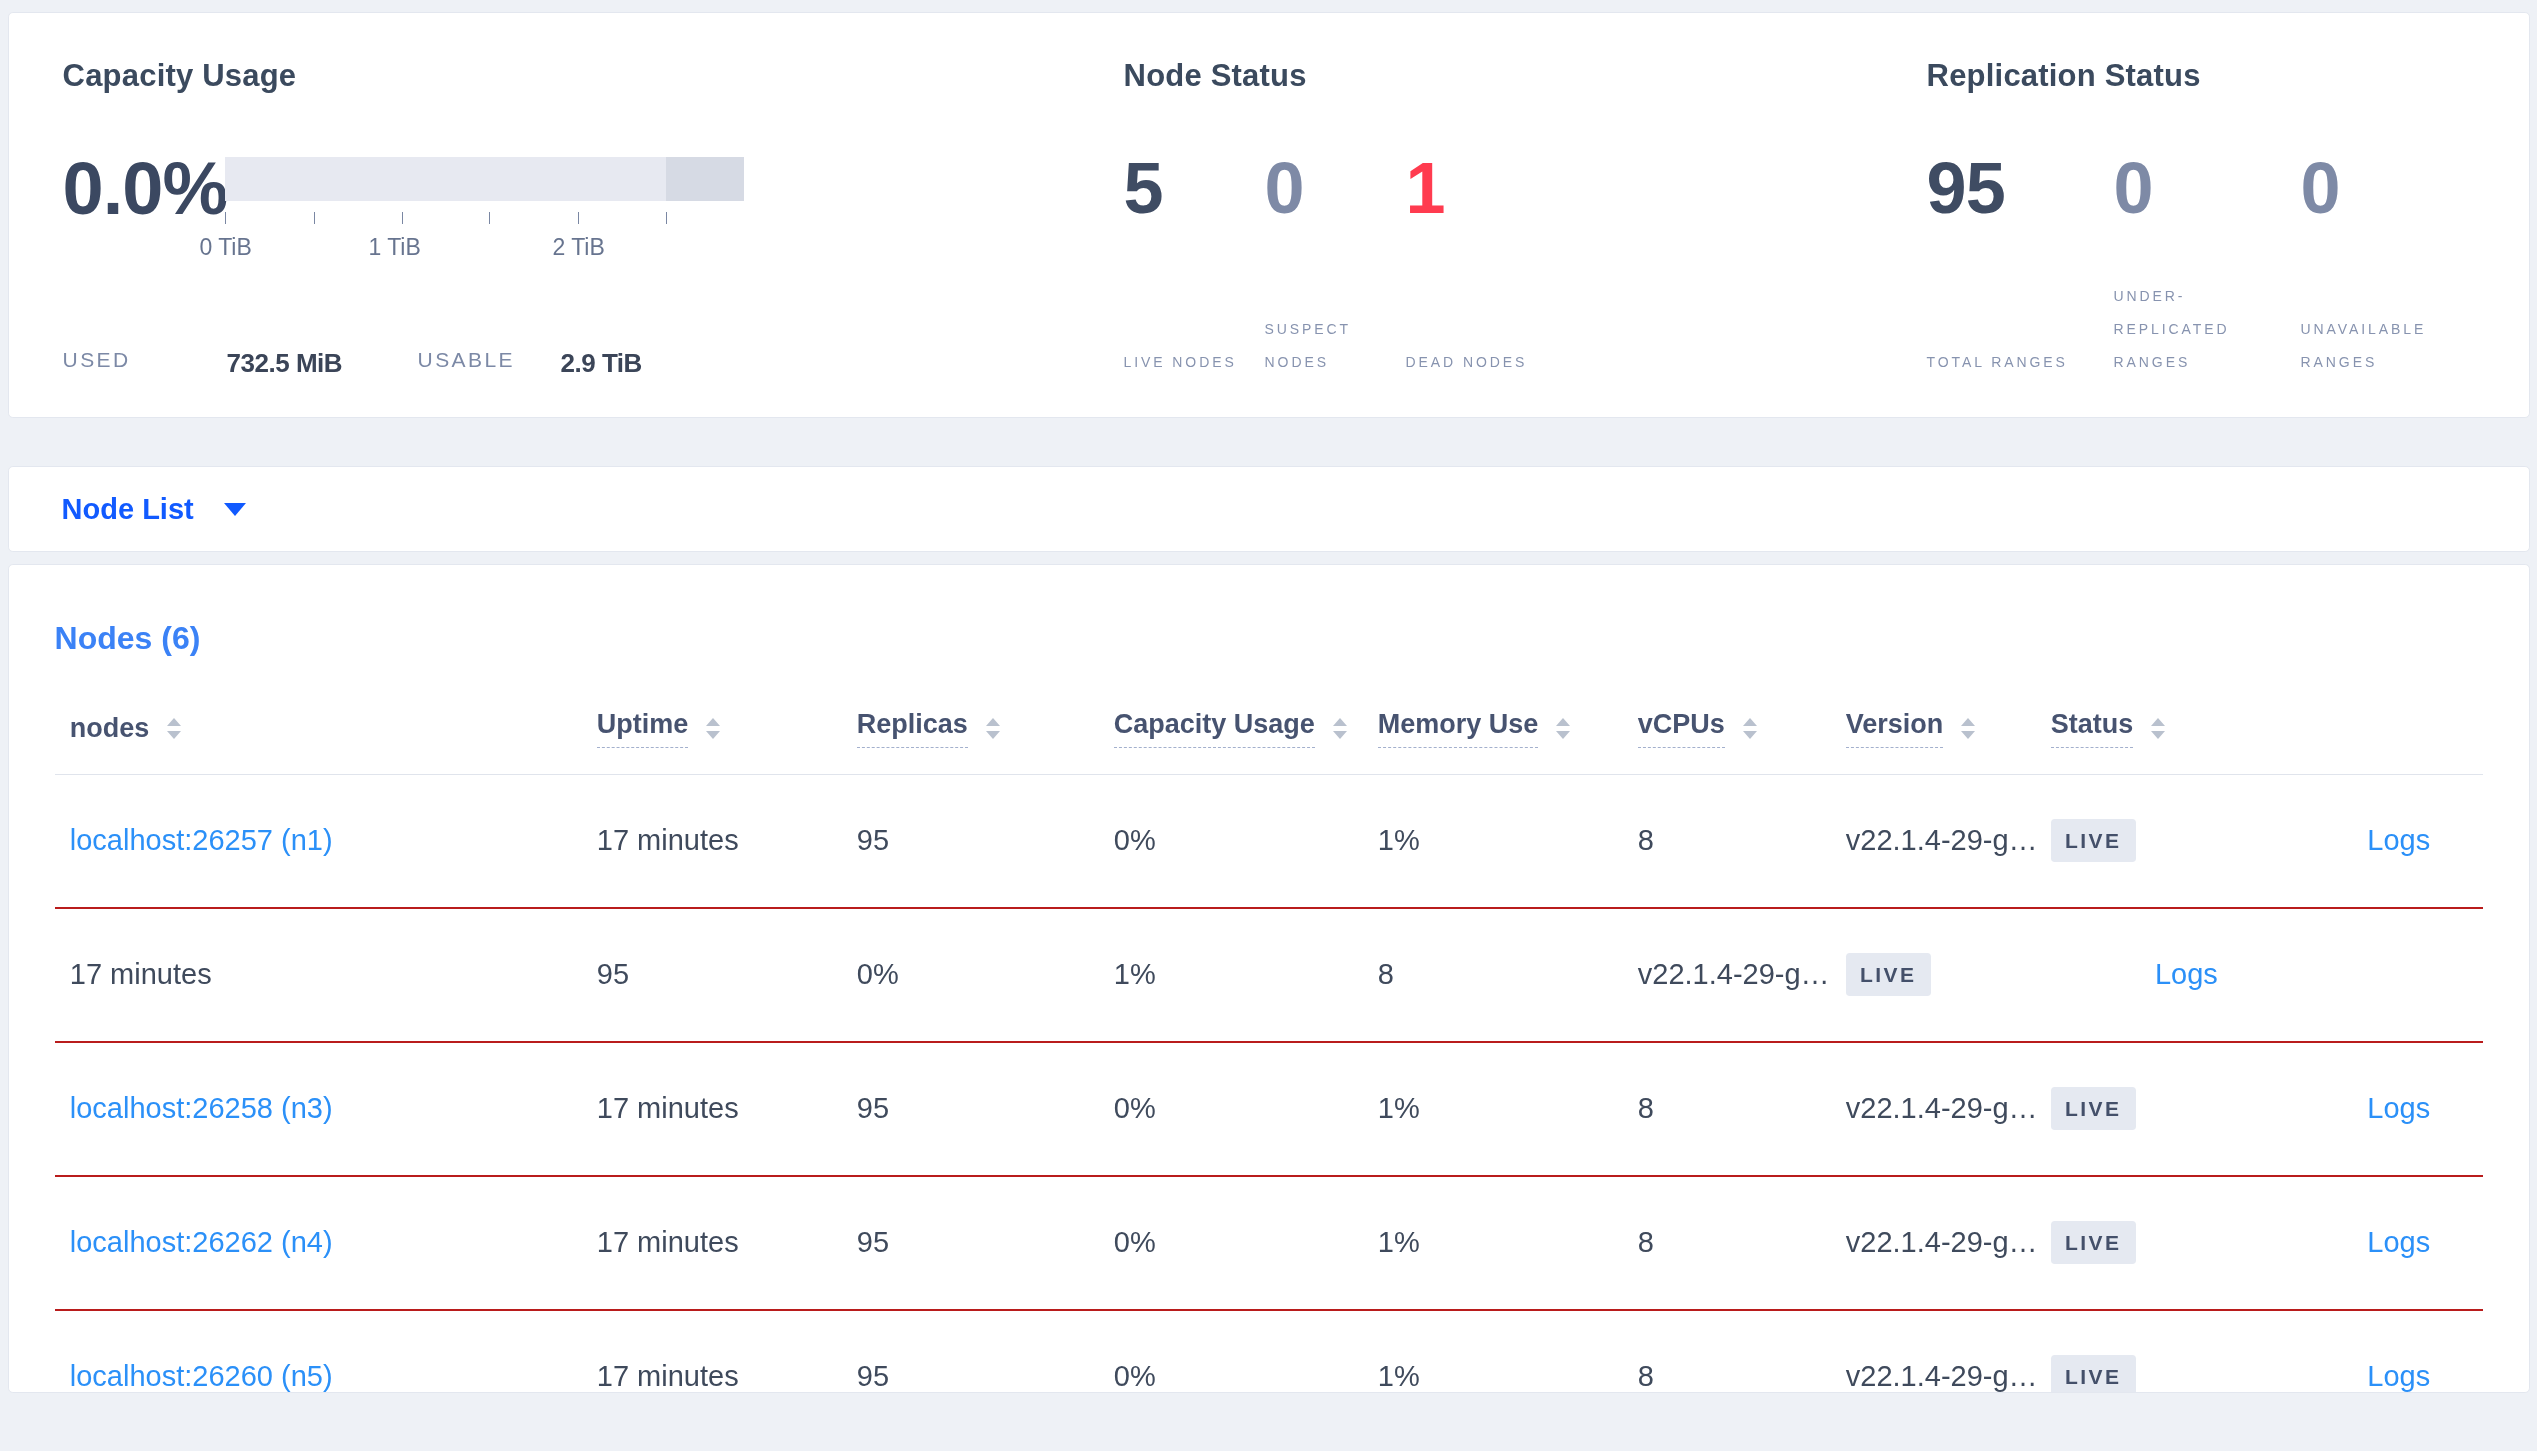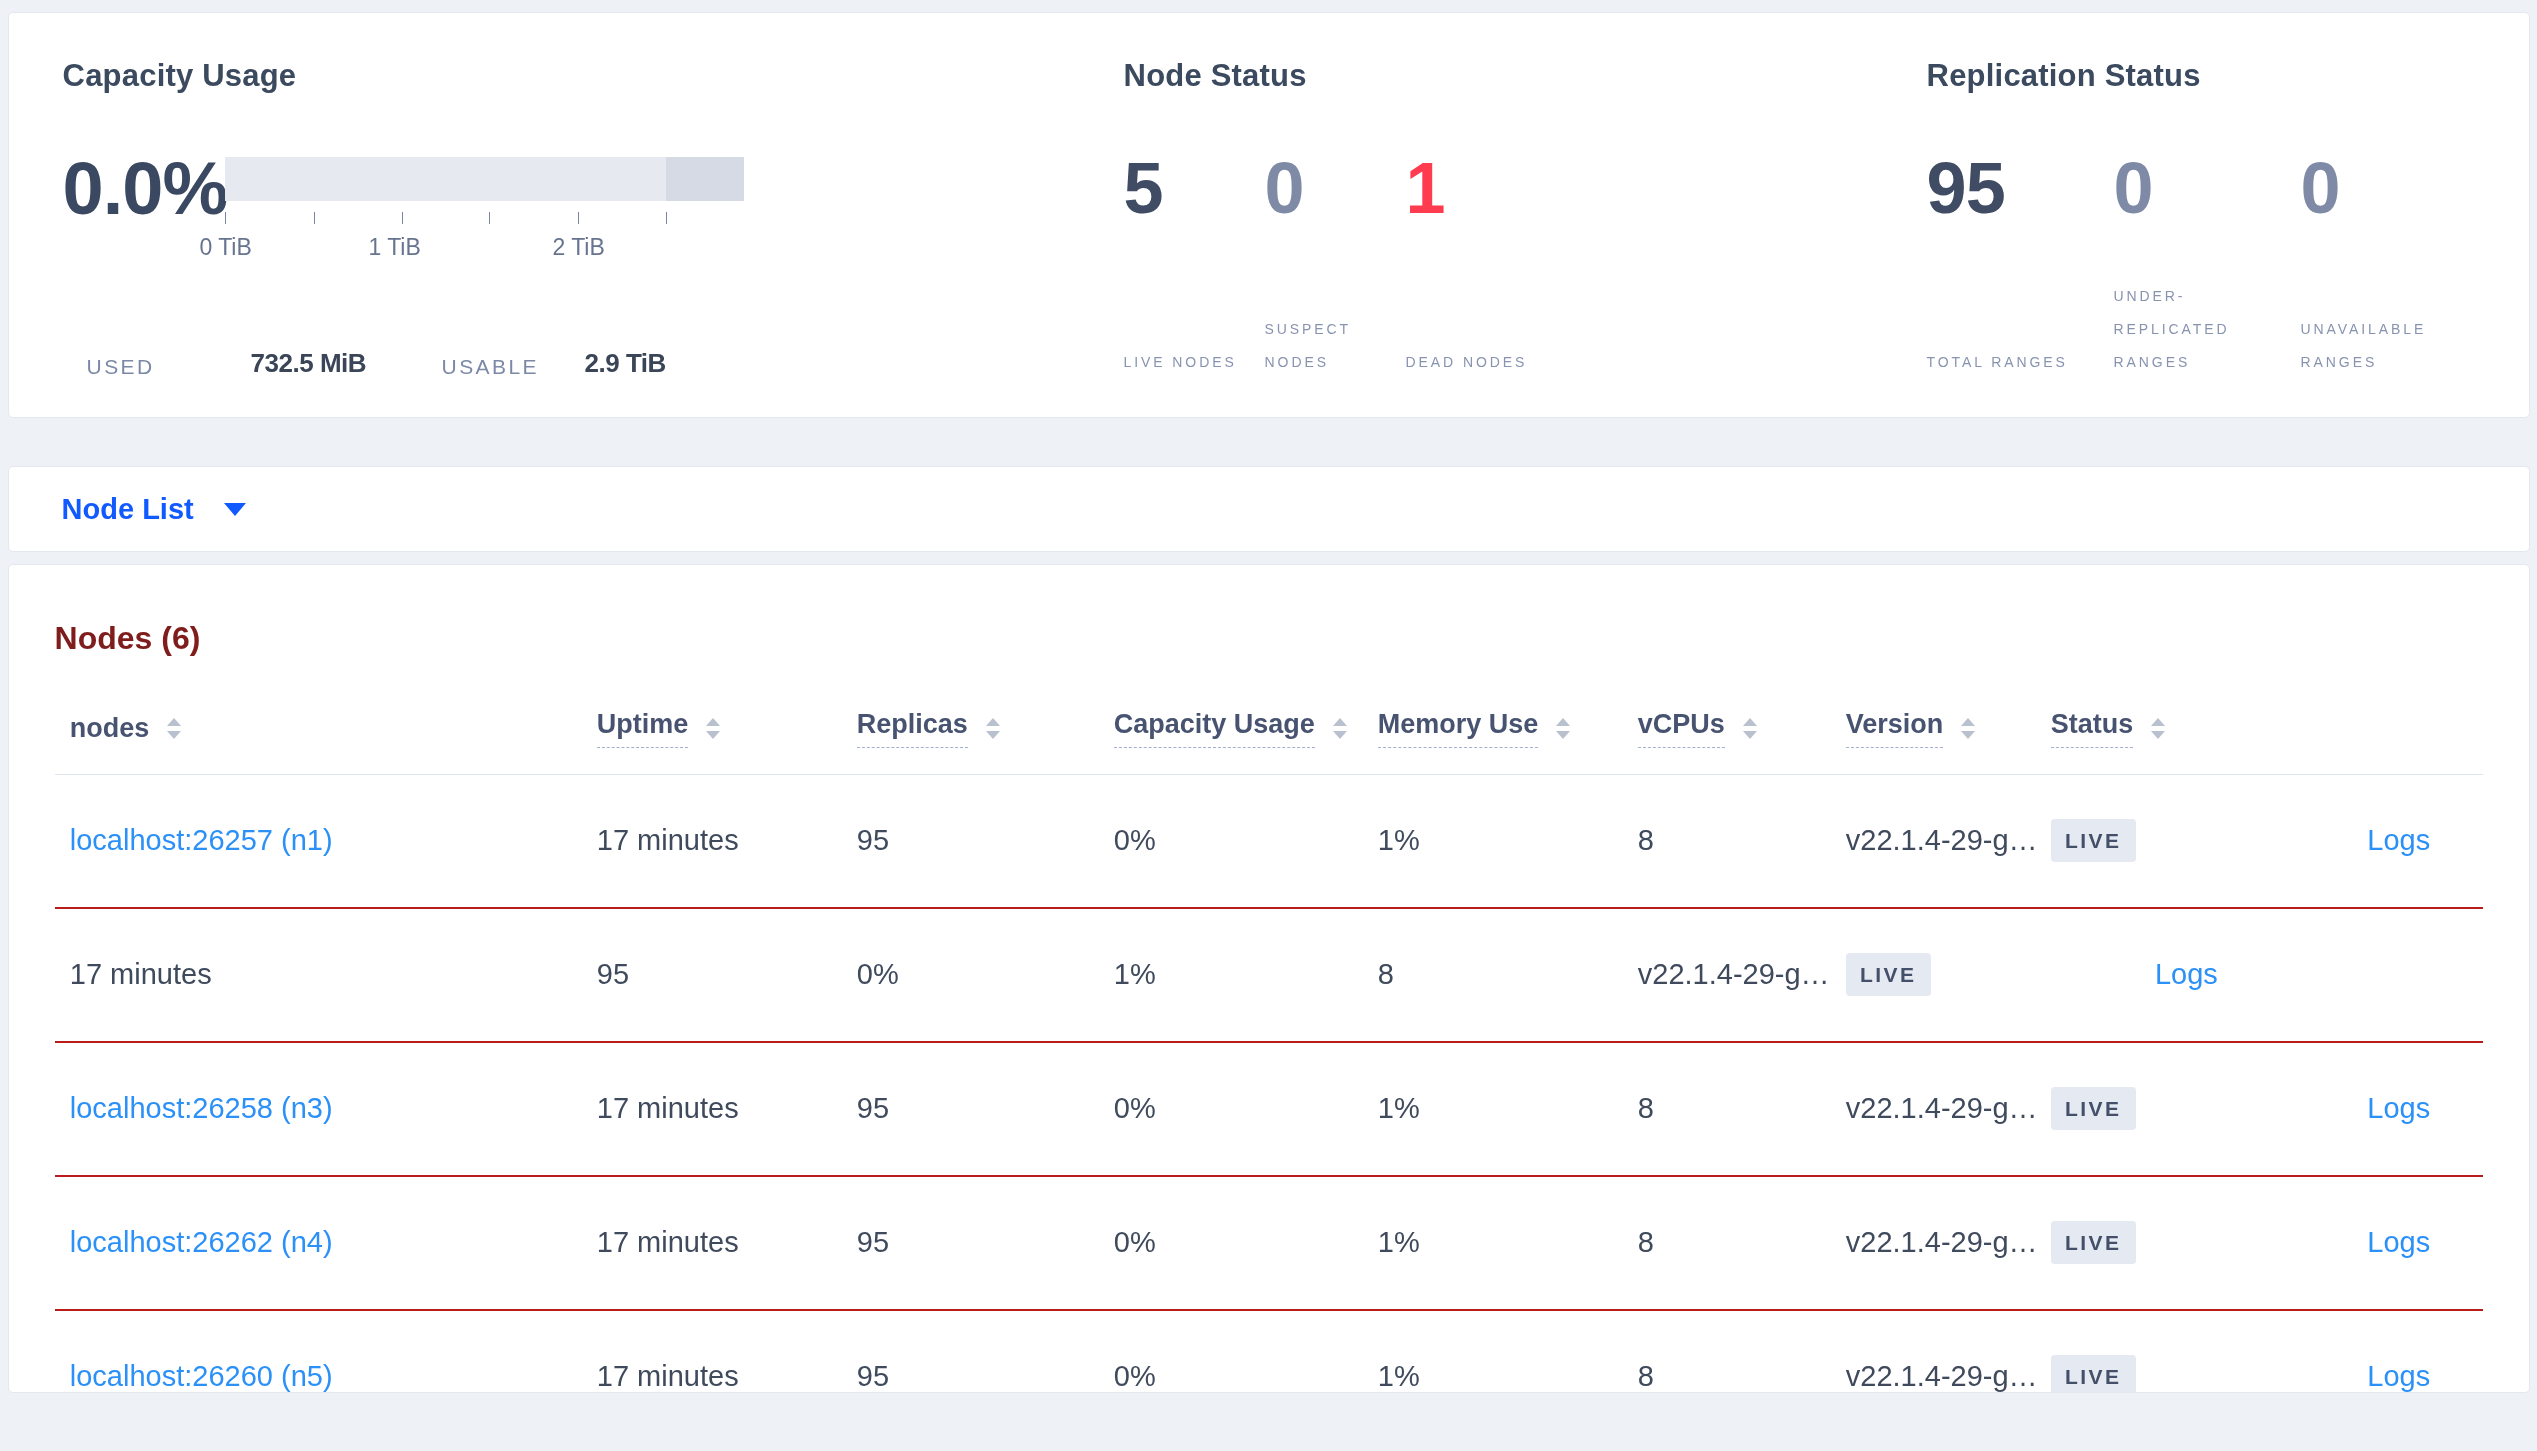--- a/index.html
+++ b/index.html
@@ -86,21 +86,21 @@
     width: 1.9px; height: 12.4px;
     background: #7a87a3;
   }
   .tick-label {
     position: absolute; top: 22px;
     transform: translateX(-50%);
     font-size: 23px;
     color: #67748f;
     white-space: nowrap;
   }
-  .cap-stats { margin-top: auto; display: flex; align-items: flex-end; margin-left: 24px; }
+  .cap-stats { margin-top: auto; display: flex; align-items: flex-start; }
   .cap-stat-label {
     font-size: 21px;
     letter-spacing: 2.4px;
     color: #7c89a6;
   }
   .cap-stat-value {
     font-size: 26px;
     font-weight: 600;
     color: #3b4558;
     letter-spacing: -0.5px;
@@ -135,21 +135,21 @@
   .table-card {
     margin-top: 11.4px;
     height: 829px;
     overflow: hidden;
     padding-top: 51px;
   }
   .table-heading {
     margin: 0 46px;
     font-size: 32px;
     font-weight: 600;
-    color: #7f1d1d;
+    color: #3b82f6;
     line-height: 44px;
   }
   .table-wrap { margin: 23px 46px 0 46px; }
 
   .t-row {
     display: grid;
     grid-template-columns: 527px 260px 257px 264px 260px 208px 205px 205px 1fr;
     align-items: center;
     padding: 0 15.2px;
   }

